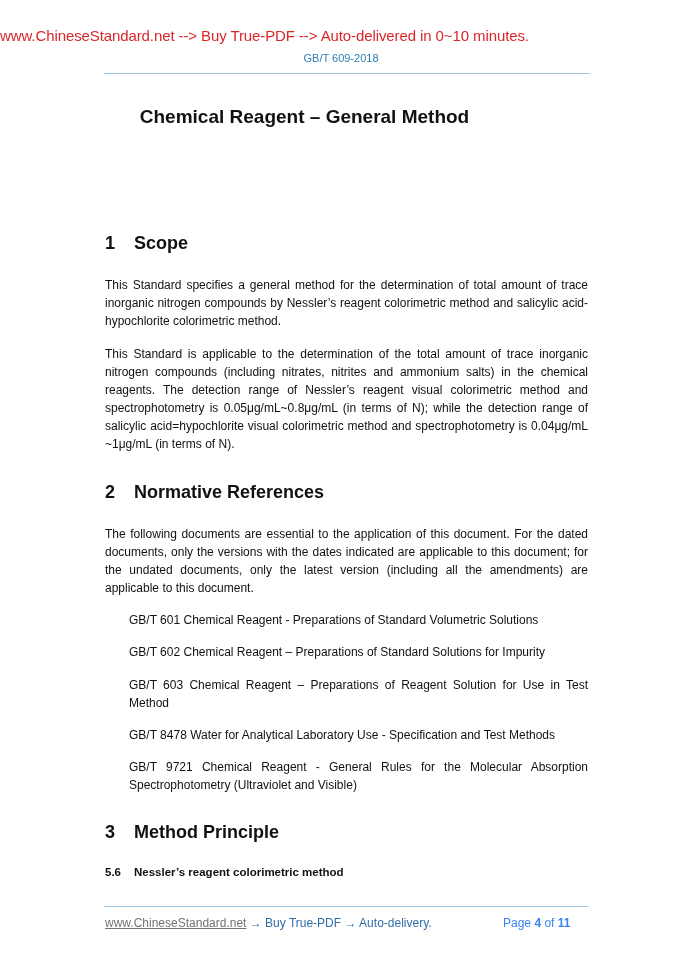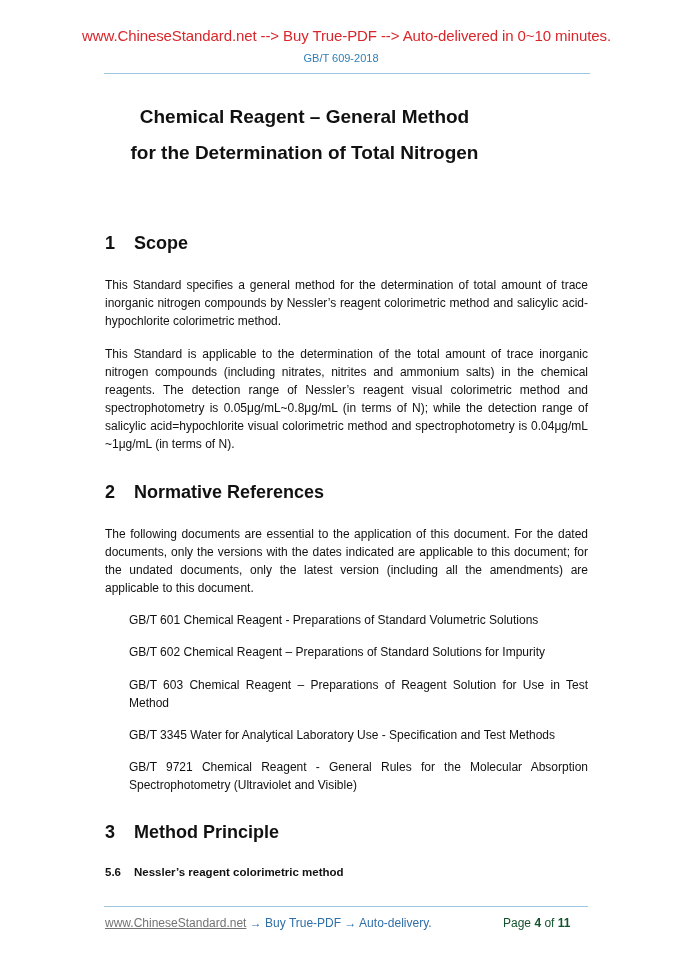--- a/index.html
+++ b/index.html
@@ -1,21 +1,21 @@
 <!DOCTYPE html>
 <html><head>
   <meta charset="utf-8">
   <style>
     html, body { margin: 0; padding: 0; background: #ffffff; }
     body {
       width: 693px; height: 980px; position: relative; overflow: hidden;
       font-family: "Liberation Sans", "DejaVu Sans", sans-serif; color: #111111;
     }
     .banner {
-      position: absolute; top: 27px; left: 0; width: 693px; text-align: center;
+      position: absolute; top: 27px; left: 0; width: 693px; text-align: left;
       font-size: 15px; color: #d9262b; letter-spacing: -0.1px;
     }
     .std-code {
       position: absolute; top: 52px; left: 0; width: 682px; text-align: center;
       font-size: 11px; color: #2f7fb5;
     }
     .hr-top {
       position: absolute; top: 73px; left: 104px; width: 486px; height: 0;
       border-top: 1px solid #9cc6e2;
     }
@@ -41,53 +41,52 @@
     .h2 .num { display: inline-block; width: 29px; }
     .hr-bottom {
       position: absolute; top: 906px; left: 104px; width: 484px; height: 0;
       border-top: 1px solid #9cc6e2;
     }
     .footer-left {
       position: absolute; top: 916px; left: 105px; font-size: 12px; color: #2f6fa8;
     }
     .footer-left .link { text-decoration: underline; color: #737373; }
     .footer-right {
-      position: absolute; top: 916px; left: 503px; font-size: 12px; color: #14532d;
+      position: absolute; top: 916px; left: 503px; font-size: 12px; color: #3b82f6;
     }
     .footer-right b { font-weight: bold; }
   </style>
 </head>
 <body>
 
 <div>
   <div class="banner">www.ChineseStandard.net --&gt; Buy True-PDF --&gt; Auto-delivered in 0~10 minutes.</div>
   <div class="std-code">GB/T 609-2018</div>
   <div class="hr-top"></div>
 </div>
 
 <div class="title">
   <div>Chemical Reagent – General Method</div>
-  <div>for the Determination of Total Nitrogen</div>
 </div>
 
 <div class="h1" style="top:233px;">
   <span class="num">1</span><span>Scope</span>
 </div>
 <div class="para" style="top:276px;">This Standard specifies a general method for the determination of total amount of trace inorganic nitrogen compounds by Nessler’s reagent colorimetric method and salicylic acid-hypochlorite colorimetric method.</div>
 <div class="para" style="top:345px;">This Standard is applicable to the determination of the total amount of trace inorganic nitrogen compounds (including nitrates, nitrites and ammonium salts) in the chemical reagents. The detection range of Nessler’s reagent visual colorimetric method and spectrophotometry is 0.05μg/mL~0.8μg/mL (in terms of N); while the detection range of salicylic acid=hypochlorite visual colorimetric method and spectrophotometry is 0.04μg/mL ~1μg/mL (in terms of N).</div>
 
 <div class="h1" style="top:482px;">
   <span class="num">2</span><span>Normative References</span>
 </div>
 <div class="para" style="top:525px;">The following documents are essential to the application of this document. For the dated documents, only the versions with the dates indicated are applicable to this document; for the undated documents, only the latest version (including all the amendments) are applicable to this document.</div>
 
 <div class="ref" style="top:611px;">GB/T 601 Chemical Reagent - Preparations of Standard Volumetric Solutions</div>
 <div class="ref" style="top:643px;">GB/T 602 Chemical Reagent – Preparations of Standard Solutions for Impurity</div>
 <div class="ref" style="top:676px;">GB/T 603 Chemical Reagent – Preparations of Reagent Solution for Use in Test Method</div>
-<div class="ref" style="top:726px;">GB/T 3345 Water for Analytical Laboratory Use - Specification and Test Methods</div>
+<div class="ref" style="top:726px;">GB/T 8478 Water for Analytical Laboratory Use - Specification and Test Methods</div>
 <div class="ref" style="top:758px;">GB/T 9721 Chemical Reagent - General Rules for the Molecular Absorption Spectrophotometry (Ultraviolet and Visible)</div>
 
 <div class="h1" style="top:822px;">
   <span class="num">3</span><span>Method Principle</span>
 </div>
 <div class="h2" style="top:866px;">
   <span class="num">5.6</span><span>Nessler’s reagent colorimetric method</span>
 </div>
 
 <div class="hr-bottom"></div>

